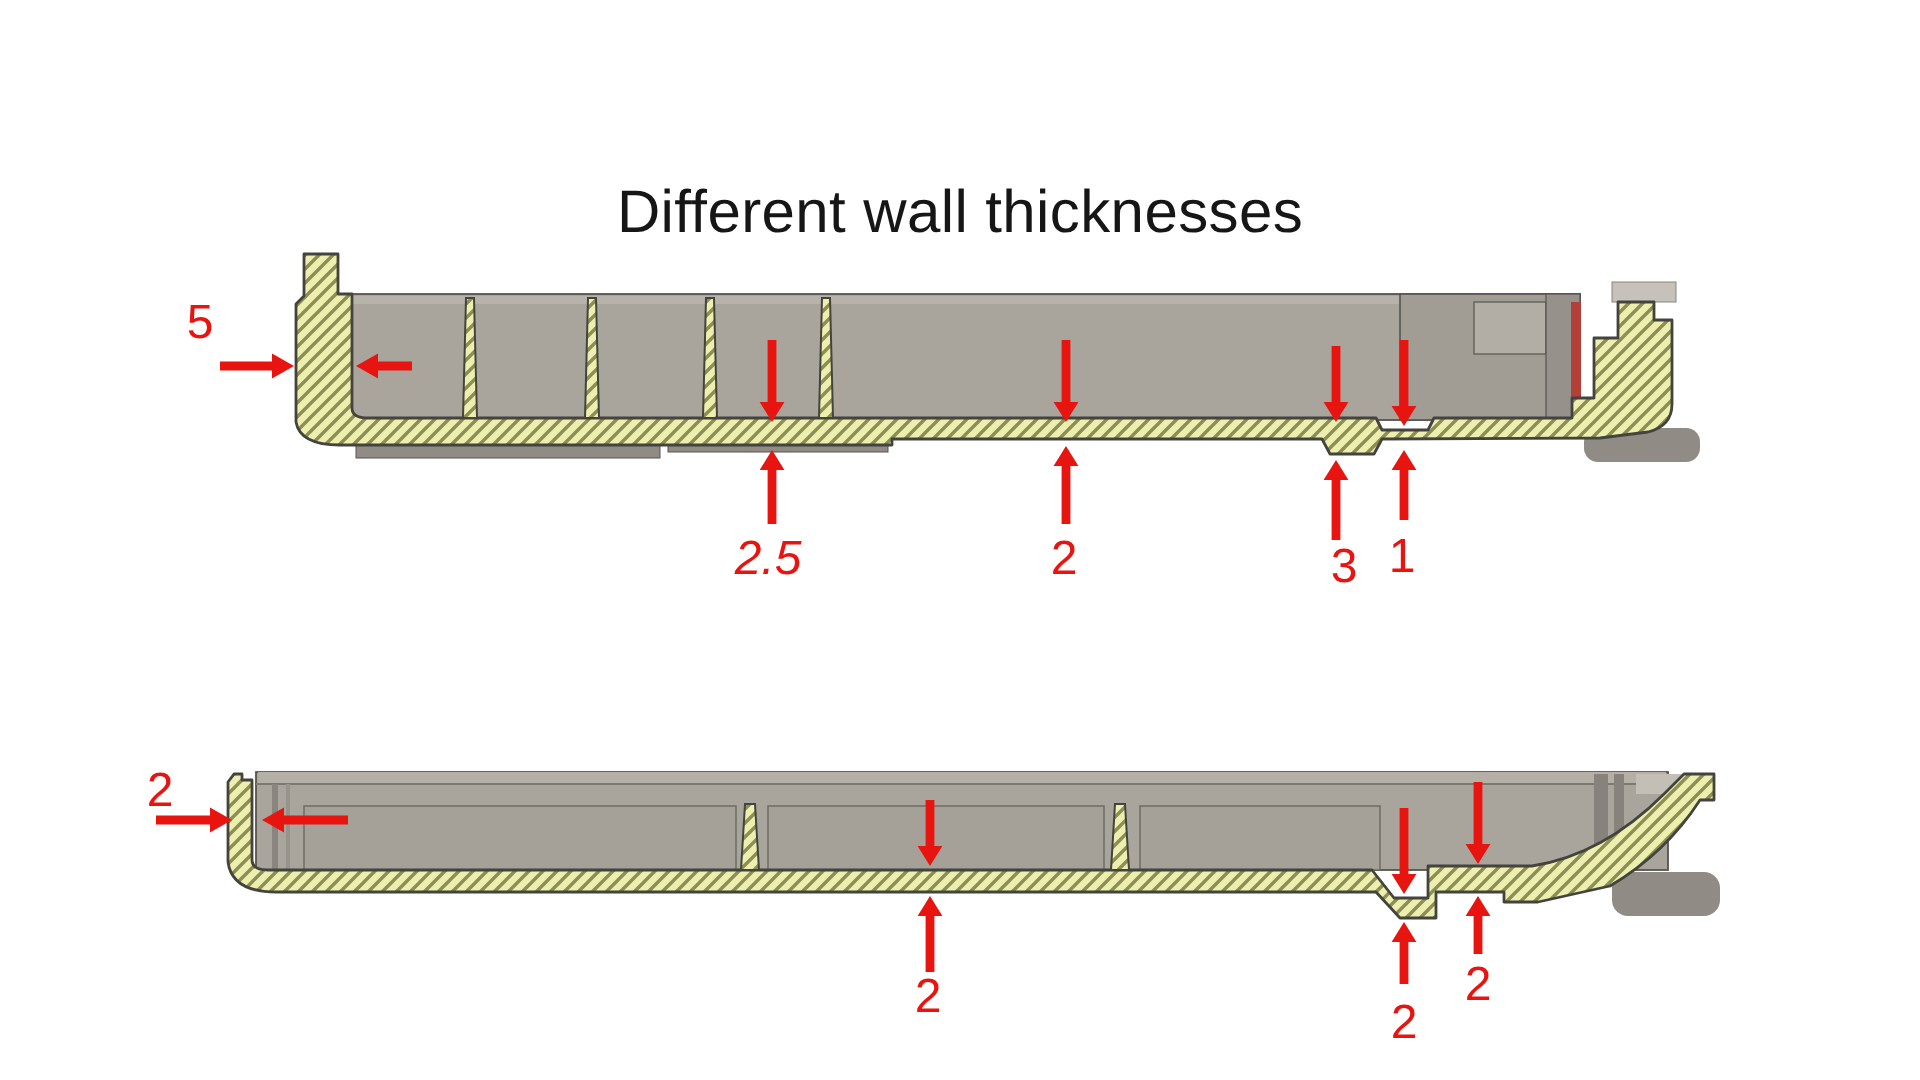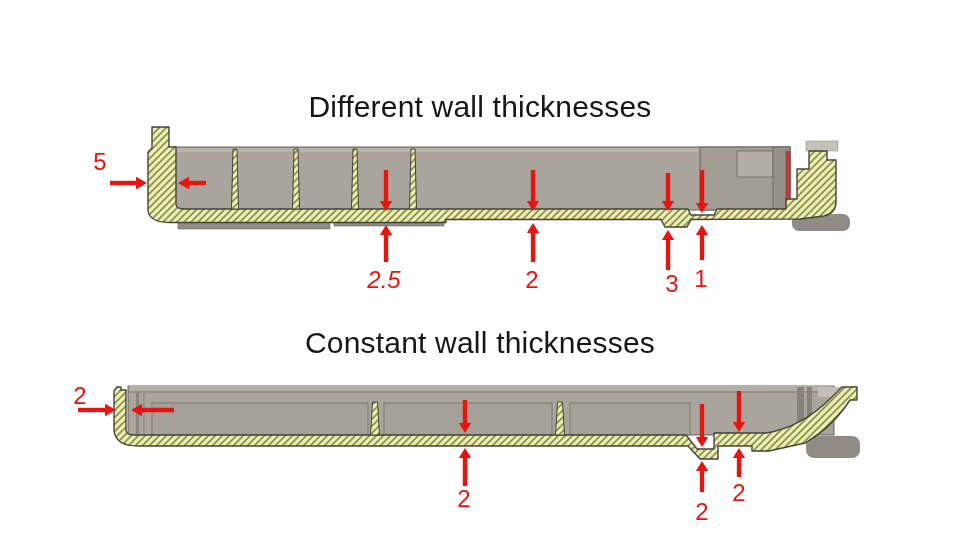--- a/index.html
+++ b/index.html
@@ -159,21 +159,20 @@
         <polygon points="732.8,422 745.2,422 739,432" stroke="none"></polygon>
       </g>
       <g>
         <line x1="739" y1="477" x2="739" y2="457" stroke-width="4.4"></line>
         <polygon points="732.8,458 745.2,458 739,448" stroke="none"></polygon>
       </g>
     </g>
   </svg>
 
   <h2 class="diagram-title title-top">Different wall thicknesses</h2>
-  <h2 class="diagram-title title-bottom">Constant wall thicknesses</h2>
 
   <span class="dim-label" style="left:100px;top:162px;">5</span>
   <span class="dim-label" style="left:384px;top:280px;font-style:italic;">2.5</span>
   <span class="dim-label" style="left:532px;top:280px;">2</span>
   <span class="dim-label" style="left:672px;top:284px;">3</span>
   <span class="dim-label" style="left:701px;top:279px;">1</span>
 
   <span class="dim-label" style="left:80px;top:396px;">2</span>
   <span class="dim-label" style="left:464px;top:499px;">2</span>
   <span class="dim-label" style="left:702px;top:512px;">2</span>

